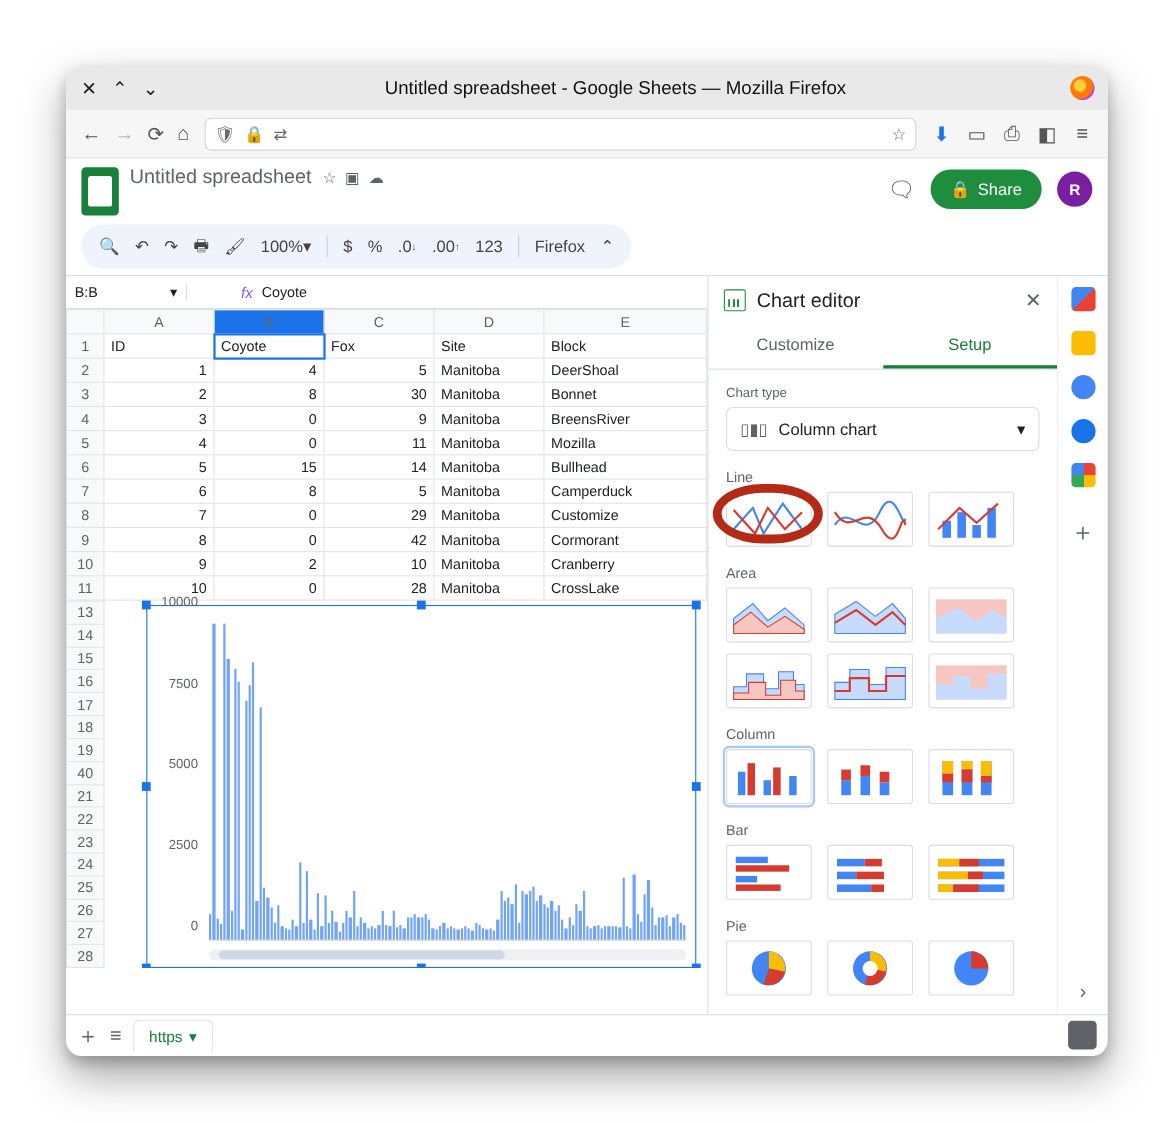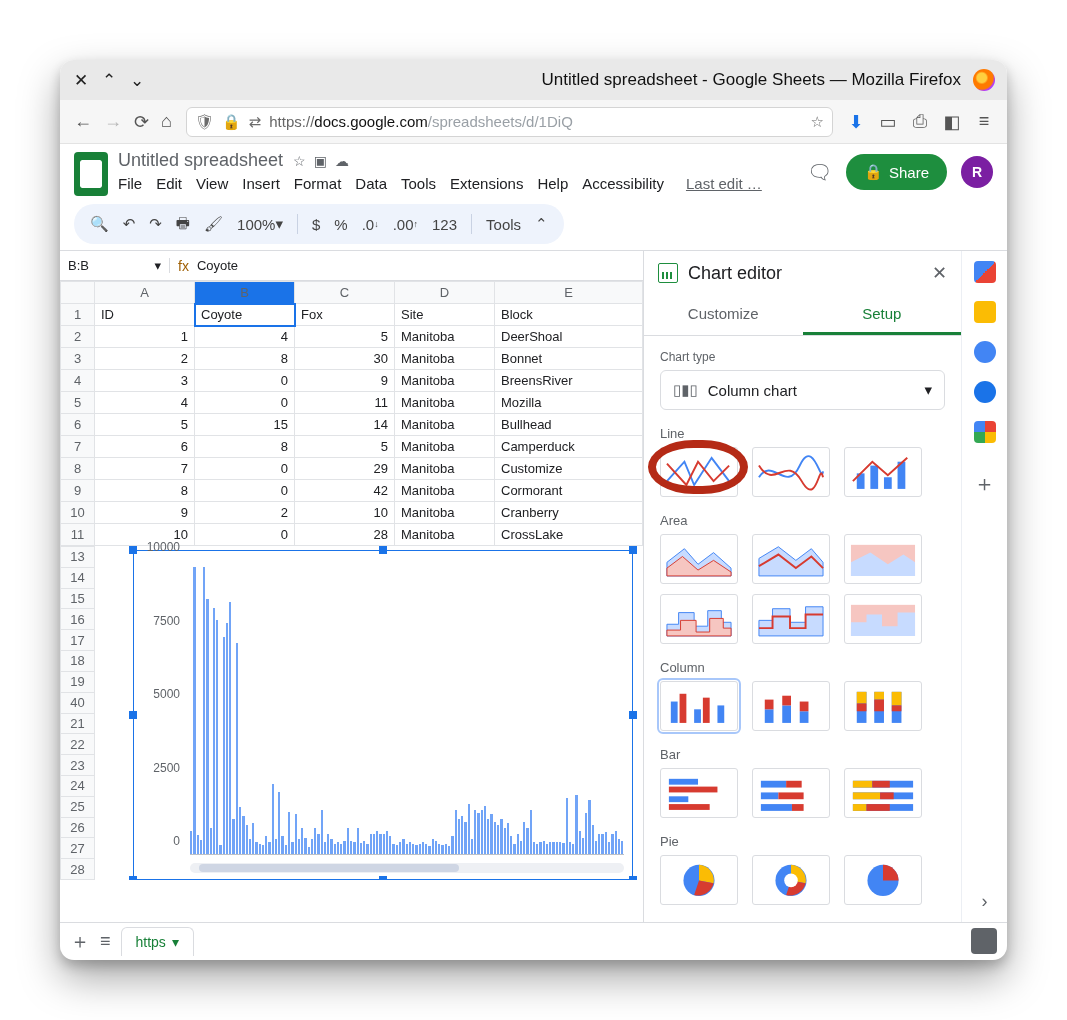--- a/index.html
+++ b/index.html
@@ -28,21 +28,21 @@
     width:947px; height:900px; background:#fff; border-radius:14px; overflow:hidden;
     box-shadow:0 18px 40px rgba(0,0,0,.35), 0 6px 12px rgba(0,0,0,.2);
     display:flex; flex-direction:column;
   }
   
   .ff-title{
     height:40px; background:#e9e9e9; display:flex; align-items:center; padding:0 12px; gap:12px; font-size:17px;
   }
   .ff-title .controls{display:flex; gap:10px; align-items:center; color:#222;}
   .ff-title .controls span{width:18px; height:18px; display:inline-flex; align-items:center; justify-content:center;}
-  .ff-title .title{flex:1; text-align:right; color:#111;}
+  .ff-title .title{flex:1; text-align:center; color:#111;}
   .ff-logo{width:22px; height:22px; border-radius:50%; background:radial-gradient(circle at 40% 40%,#ffcf3f 0 25%,#ff7a00 35% 60%,#b03aff 70% 100%);}
   
   .ff-addr{
     height:44px; display:flex; align-items:center; gap:14px; padding:0 14px; border-bottom:1px solid #e3e3e3; background:#f6f6f6;
   }
   .ff-addr .nav{display:flex; gap:12px; color:#555; font-size:18px;}
   .url-box{
     flex:1; height:30px; background:#fff; border:1px solid #d4d4d4; border-radius:6px; display:flex; align-items:center; padding:0 8px; gap:8px; color:#6b6b6b; font-size:15px; overflow:hidden; white-space:nowrap;
   }
   .url-box .proto{color:#666;}
@@ -78,21 +78,21 @@
   .pill span{display:inline-flex; align-items:center;}
   
   .main{flex:1; display:flex; border-top:1px solid var(--grey-border); overflow:hidden;}
   .sheet-area{flex:1; display:flex; flex-direction:column; overflow:hidden;}
   .chart-panel{width:318px; border-left:1px solid var(--grey-border); display:flex; flex-direction:column; overflow:hidden;}
   .side-rail{width:46px; display:flex; flex-direction:column; align-items:center; gap:18px; padding-top:10px; border-left:1px solid #eceff4;}
   .side-rail .ic{width:22px; height:22px; border-radius:4px;}
   
   .fx-bar{display:flex; align-items:center; height:30px; border-bottom:1px solid var(--grey-border);}
   .cell-ref{width:110px; border-right:1px solid var(--grey-border); display:flex; align-items:center; justify-content:space-between; padding:0 8px; font-size:13px;}
-  .fx{color:#a16207; padding:0 8px;}
+  .fx{color:#8b5cf6; font-style:italic; padding:0 8px;margin-left:41px;}
   .fx-val{font-size:13px;}
   
   .grid{overflow:hidden; font-size:13px;}
   table.sheet{border-collapse:collapse; width:100%; table-layout:fixed;}
   table.sheet th, table.sheet td{
     border:1px solid #e1e3e6; height:22px; padding:0 6px; background:#fff;
   }
   table.sheet th{background:#f8f9fa; color:#5f6368; font-weight:normal; text-align:center;}
   table.sheet th.rownum{width:34px;}
   th.colB{background:var(--blue-sel) !important; color:#fff;}
@@ -156,23 +156,20 @@
       <div class="nav">
         <span>←</span>
         <span style="opacity:.4">→</span>
         <span>⟳</span>
         <span>⌂</span>
       </div>
       <div class="url-box">
         <span>🛡</span>
         <span>🔒</span>
         <span>⇄</span>
-        <span>
-          <span class="proto">https://</span><span class="host">docs.google.com</span><span class="path">/spreadsheets/d/1DiQ</span>
-        </span>
         <span style="margin-left:auto">☆</span>
       </div>
       <div class="ff-right">
         <span style="color:#1a73e8">⬇</span>
         <span>▭</span>
         <span>⎙</span>
         <span>◧</span>
         <span>≡</span>
       </div>
     </div>
@@ -180,33 +177,20 @@
     <div class="sheets-hdr">
       <div class="sheets-logo"></div>
       <div class="doc-titles">
         <div class="doc-line">
           <span>Untitled spreadsheet</span>
           <span class="doc-icons">
             <span>☆</span>
             <span>▣</span>
             <span>☁</span>
           </span>
-        </div>
-        <div class="menus">
-          <span>File</span>
-          <span>Edit</span>
-          <span>View</span>
-          <span>Insert</span>
-          <span>Format</span>
-          <span>Data</span>
-          <span>Tools</span>
-          <span>Extensions</span>
-          <span>Help</span>
-          <span>Accessibility</span>
-          <span class="last-edit">Last edit …</span>
         </div>
       </div>
       <div class="hdr-right">
         <span style="font-size:20px;color:#5f6368;">🗨</span>
         <button class="share-btn">
           <span>🔒</span>
           <span>Share</span>
         </button>
         <div class="avatar">
             <span>R</span>
@@ -222,21 +206,21 @@
         <span>🖶</span>
         <span>🖌</span>
         <span><span>100%</span> ▾</span>
         <span class="sep"></span>
         <span>$</span>
         <span>%</span>
         <span>.0<sub style="font-size:9px">↓</sub></span>
         <span>.00<sub style="font-size:9px">↑</sub></span>
         <span>123</span>
         <span class="sep"></span>
-        <span>Tools</span>
+        <span>Firefox</span>
         <span>⌃</span>
       </div>
     </div>
 
     <div class="main">
 
       <div class="sheet-area">
 
         <div class="fx-bar">
           <div class="cell-ref">

